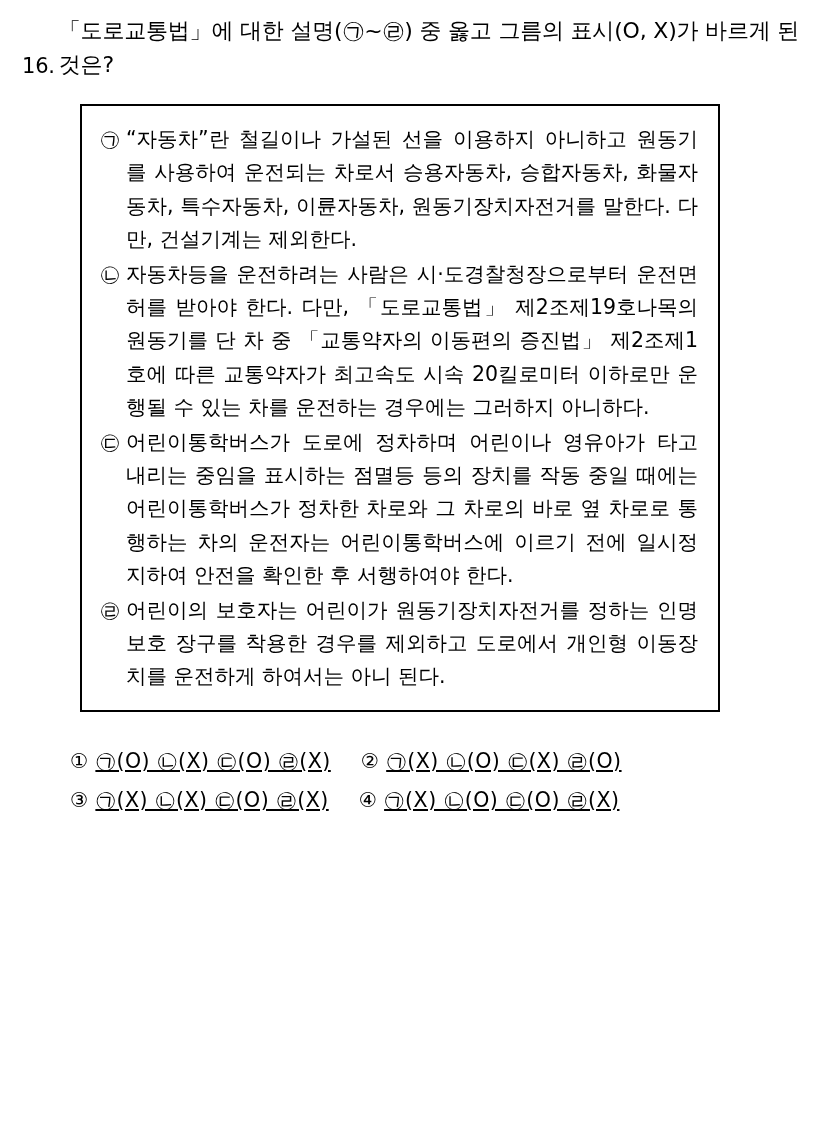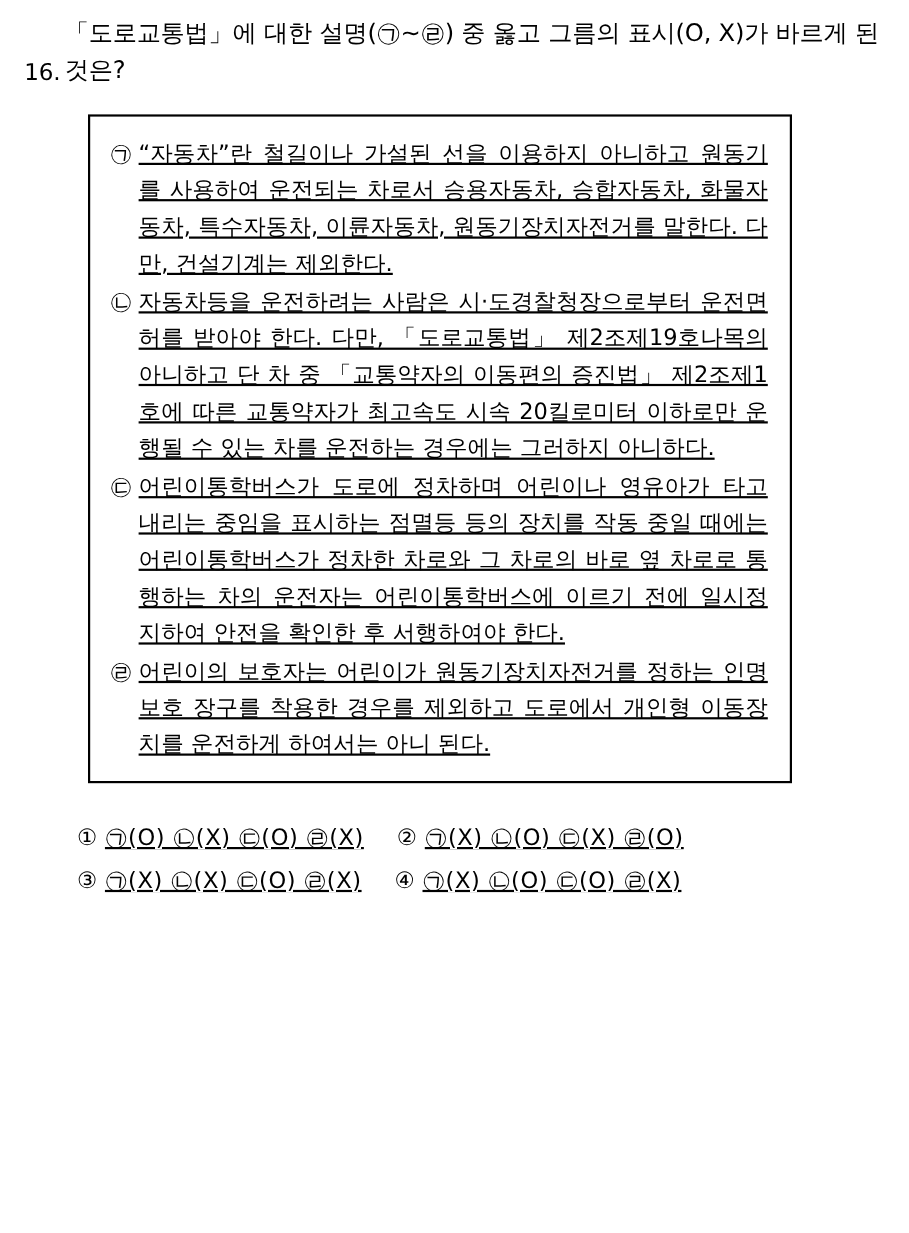--- a/index.html
+++ b/index.html
@@ -63,21 +63,20 @@
     flex: 0 0 auto;
     width: 26px;
     font-size: 20px;
     line-height: 1.62;
   }
   .stmt-body {
     flex: 1 1 auto;
     text-align: justify;
     text-justify: inter-character;
     word-break: break-all;
-    text-decoration: underline;
   }
 
   
   .choices {
     margin: 30px 0 0 48px;
     width: 700px;
   }
   .choice-row {
     display: flex;
     font-size: 20.5px;
@@ -109,21 +108,21 @@
 
   <div class="box">
 
     <div class="stmt">
       <div class="stmt-mark">㉠</div>
       <div class="stmt-body">“자동차”란 철길이나 가설된 선을 이용하지 아니하고 원동기를 사용하여 운전되는 차로서 승용자동차, 승합자동차, 화물자동차, 특수자동차, 이륜자동차, 원동기장치자전거를 말한다. 다만, 건설기계는 제외한다.</div>
     </div>
 
     <div class="stmt">
       <div class="stmt-mark">㉡</div>
-      <div class="stmt-body">자동차등을 운전하려는 사람은 시·도경찰청장으로부터 운전면허를 받아야 한다. 다만, 「도로교통법」 제2조제19호나목의 아니하고 단 차 중 「교통약자의 이동편의 증진법」 제2조제1호에 따른 교통약자가 최고속도 시속 20킬로미터 이하로만 운행될 수 있는 차를 운전하는 경우에는 그러하지 아니하다.</div>
+      <div class="stmt-body">자동차등을 운전하려는 사람은 시·도경찰청장으로부터 운전면허를 받아야 한다. 다만, 「도로교통법」 제2조제19호나목의 원동기를 단 차 중 「교통약자의 이동편의 증진법」 제2조제1호에 따른 교통약자가 최고속도 시속 20킬로미터 이하로만 운행될 수 있는 차를 운전하는 경우에는 그러하지 아니하다.</div>
     </div>
 
     <div class="stmt">
       <div class="stmt-mark">㉢</div>
       <div class="stmt-body">어린이통학버스가 도로에 정차하며 어린이나 영유아가 타고 내리는 중임을 표시하는 점멸등 등의 장치를 작동 중일 때에는 어린이통학버스가 정차한 차로와 그 차로의 바로 옆 차로로 통행하는 차의 운전자는 어린이통학버스에 이르기 전에 일시정지하여 안전을 확인한 후 서행하여야 한다.</div>
     </div>
 
     <div class="stmt">
       <div class="stmt-mark">㉣</div>
       <div class="stmt-body">어린이의 보호자는 어린이가 원동기장치자전거를 정하는 인명보호 장구를 착용한 경우를 제외하고 도로에서 개인형 이동장치를 운전하게 하여서는 아니 된다.</div>

